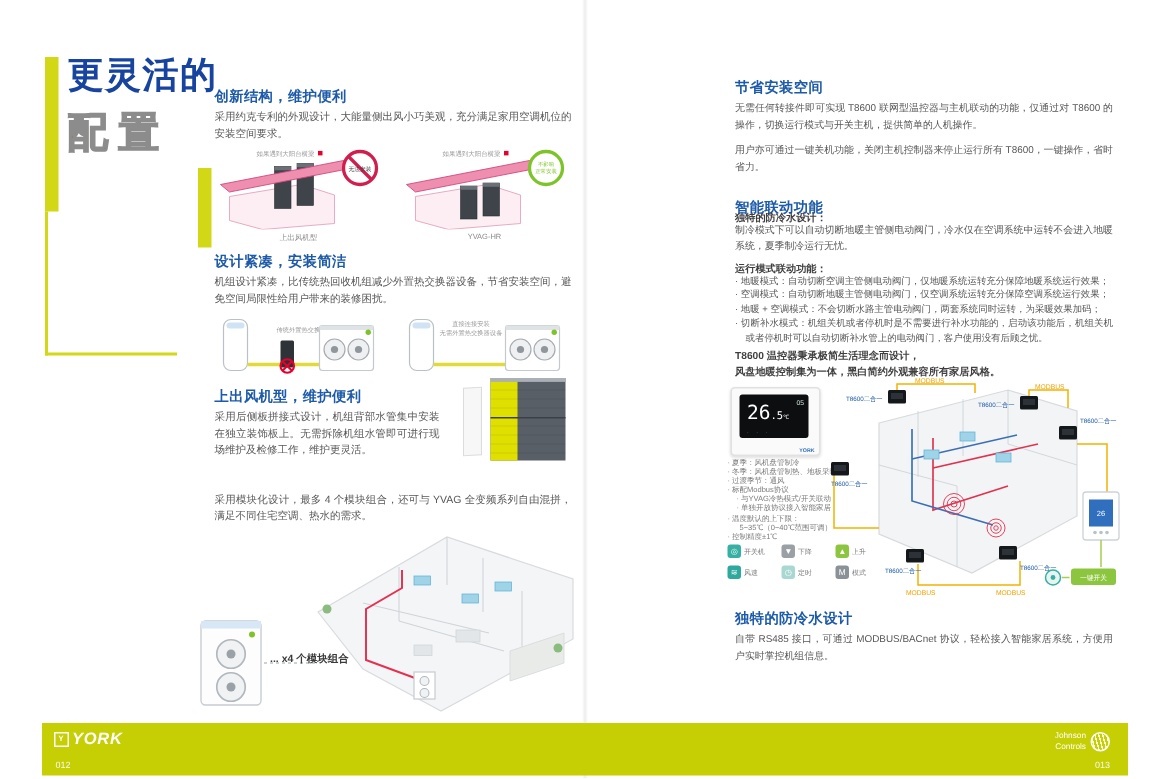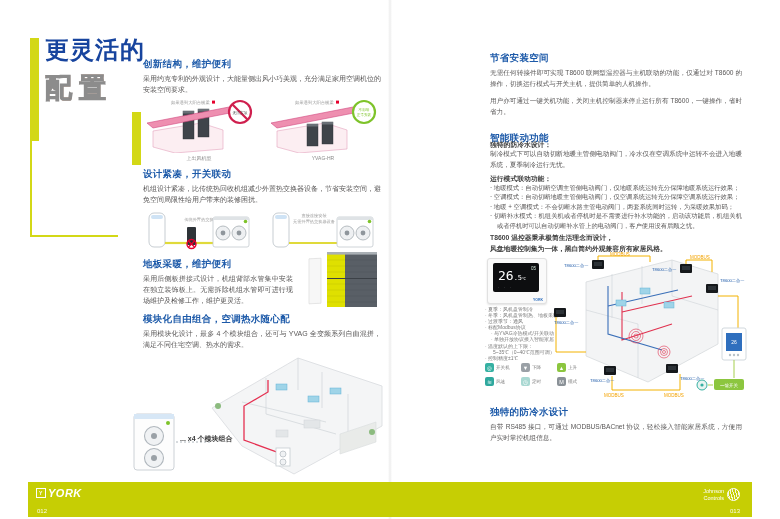--- a/index.html
+++ b/index.html
@@ -101,21 +101,21 @@
         <g>
           <circle cx="97" cy="15" r="11" fill="#fff" stroke="#7ec32a" stroke-width="2.2"></circle>
           <text x="97" y="13.5" text-anchor="middle" font-size="3.6" fill="#7ec32a">不影响</text>
           <text x="97" y="18.5" text-anchor="middle" font-size="3.6" fill="#7ec32a">正常安装</text>
         </g>
       </svg>
     </div>
     <div class="cap" style="left:115px;top:155px;">上出风机型</div>
     <div class="cap" style="left:239px;top:155px;">YVAG-HR</div>
 
-    <div class="sech" style="left:115px;top:168px;">设计紧凑，开关联动</div>
+    <div class="sech" style="left:115px;top:168px;">设计紧凑，安装简洁</div>
     <div class="bodytxt" style="left:115px;top:183px;width:238px;">机组设计紧凑，比传统热回收机组减少外置热交换器设备，节省安装空间，避免空间局限性给用户带来的装修困扰。</div>
 
     <div class="abs" style="left:115px;top:207px;display:flex;gap:12px;">
       <svg width="112" height="46" viewBox="0 0 112 46">
         <text x="58" y="14" text-anchor="middle" font-size="4.2" fill="#9b9b9b">传统外置热交换器</text>
         <rect x="6" y="6" width="16" height="34" rx="5" fill="#fff" stroke="#b9c0c6" stroke-width=".8"></rect>
         <rect x="8" y="8" width="12" height="4" rx="2" fill="#cfe3f5"></rect>
         <polyline points="22,36 44,36" stroke="#e0da3a" stroke-width="2.2" fill="none"></polyline>
         <polyline points="53,36 72,36" stroke="#e0da3a" stroke-width="2.2" fill="none"></polyline>
         <rect x="44" y="20" width="9" height="18" rx="1" fill="#2e3338"></rect>
@@ -139,40 +139,39 @@
         <rect x="70" y="10" width="36" height="30" rx="2" fill="#fff" stroke="#c3c9ce" stroke-width=".8"></rect>
         <rect x="70" y="10" width="36" height="3" fill="#dfe3e6"></rect>
         <circle cx="80" cy="26" r="7" fill="#eef0f2" stroke="#a6adb3" stroke-width=".8"></circle>
         <circle cx="80" cy="26" r="2.4" fill="#8f969c"></circle>
         <circle cx="96" cy="26" r="7" fill="#eef0f2" stroke="#a6adb3" stroke-width=".8"></circle>
         <circle cx="96" cy="26" r="2.4" fill="#8f969c"></circle>
         <circle cx="102.5" cy="14.5" r="1.8" fill="#7ec32a"></circle>
       </svg>
     </div>
 
-    <div class="sech" style="left:115px;top:258px;">地板采暖，维护便利</div>
+    <div class="sech" style="left:115px;top:258px;">上出风机型，维护便利</div>
     <div class="bodytxt" style="left:115px;top:273px;width:150px;">采用后侧板拼接式设计，机组背部水管集中安装在独立装饰板上。无需拆除机组水管即可进行现场维护及检修工作，维护更灵活。</div>
     <svg class="abs" style="left:278px;top:250px;" width="76" height="60" viewBox="0 0 76 60">
       <rect x="3" y="9" width="12" height="45" fill="#f7f7f7" stroke="#dcdcdc" stroke-width=".7" transform="skewY(-3)"></rect>
       <rect x="21" y="2" width="50" height="55" fill="#595f66"></rect>
       <rect x="21" y="2" width="18" height="55" fill="#dfe000"></rect>
       <rect x="21" y="2" width="50" height="2.6" fill="#aab0b5"></rect>
       <g stroke="rgba(0,0,0,.14)" stroke-width=".4">
         <line x1="21" y1="10" x2="71" y2="10"></line>
           <line x1="21" y1="16" x2="71" y2="16"></line>
         <line x1="21" y1="22" x2="71" y2="22"></line>
           <line x1="21" y1="34" x2="71" y2="34"></line>
         <line x1="21" y1="40" x2="71" y2="40"></line>
           <line x1="21" y1="46" x2="71" y2="46"></line>
         <line x1="21" y1="52" x2="71" y2="52"></line>
       </g>
       <line x1="21" y1="28.5" x2="71" y2="28.5" stroke="#3c4147" stroke-width="1"></line>
     </svg>
 
-    <div class="sech" style="left:115px;top:313px;">模块化自由组合，空调热水随心配</div>
     <div class="bodytxt" style="left:115px;top:328px;width:238px;">采用模块化设计，最多 4 个模块组合，还可与 YVAG 全变频系列自由混拼，满足不同住宅空调、热水的需求。</div>
 
     <div class="abs" style="left:98px;top:350px;width:268px;height:128px;">
       <svg width="268" height="128" viewBox="0 0 268 128">
         <path d="M86,58 L172,8 L256,36 L256,76 L168,124 L116,96 Z" fill="#f4f5f6" stroke="#d8dbde" stroke-width=".8"></path>
         <g stroke="#cfd4d8" stroke-width=".7" fill="none">
           <path d="M140,28 L140,64"></path>
             <path d="M172,8 L172,40"></path>
             <path d="M116,52 L200,72"></path>
           <path d="M196,22 L196,58"></path>

